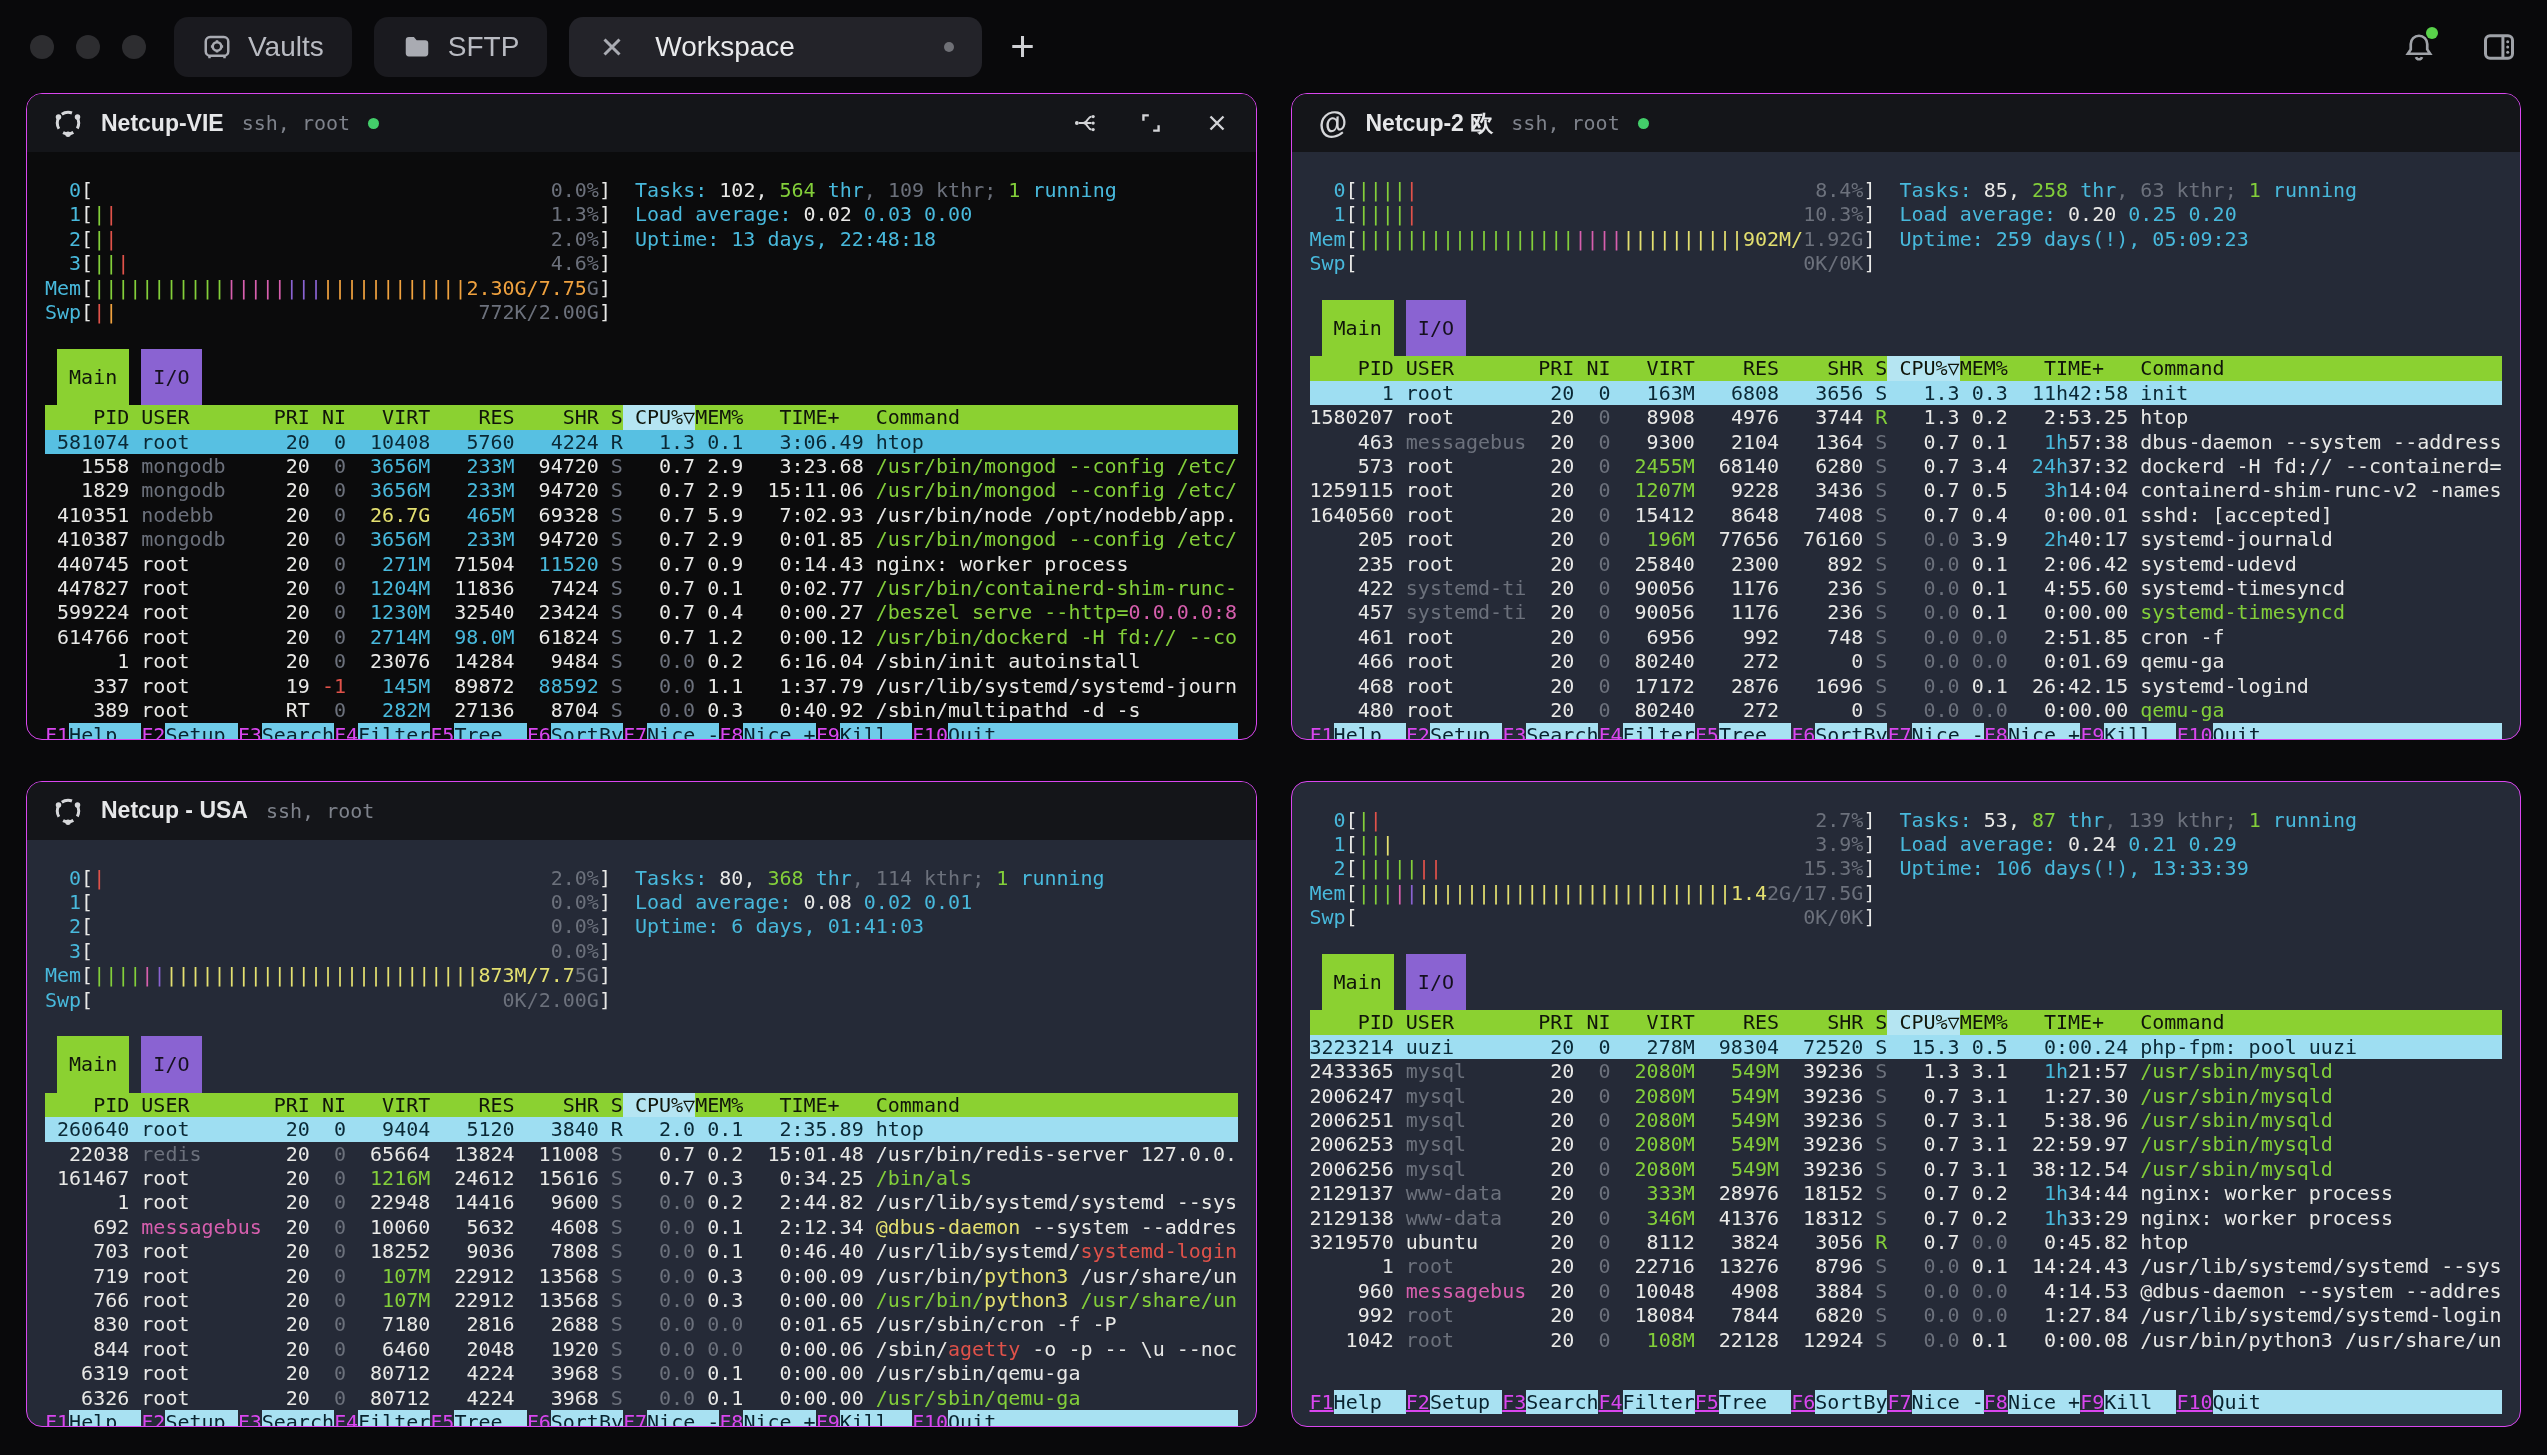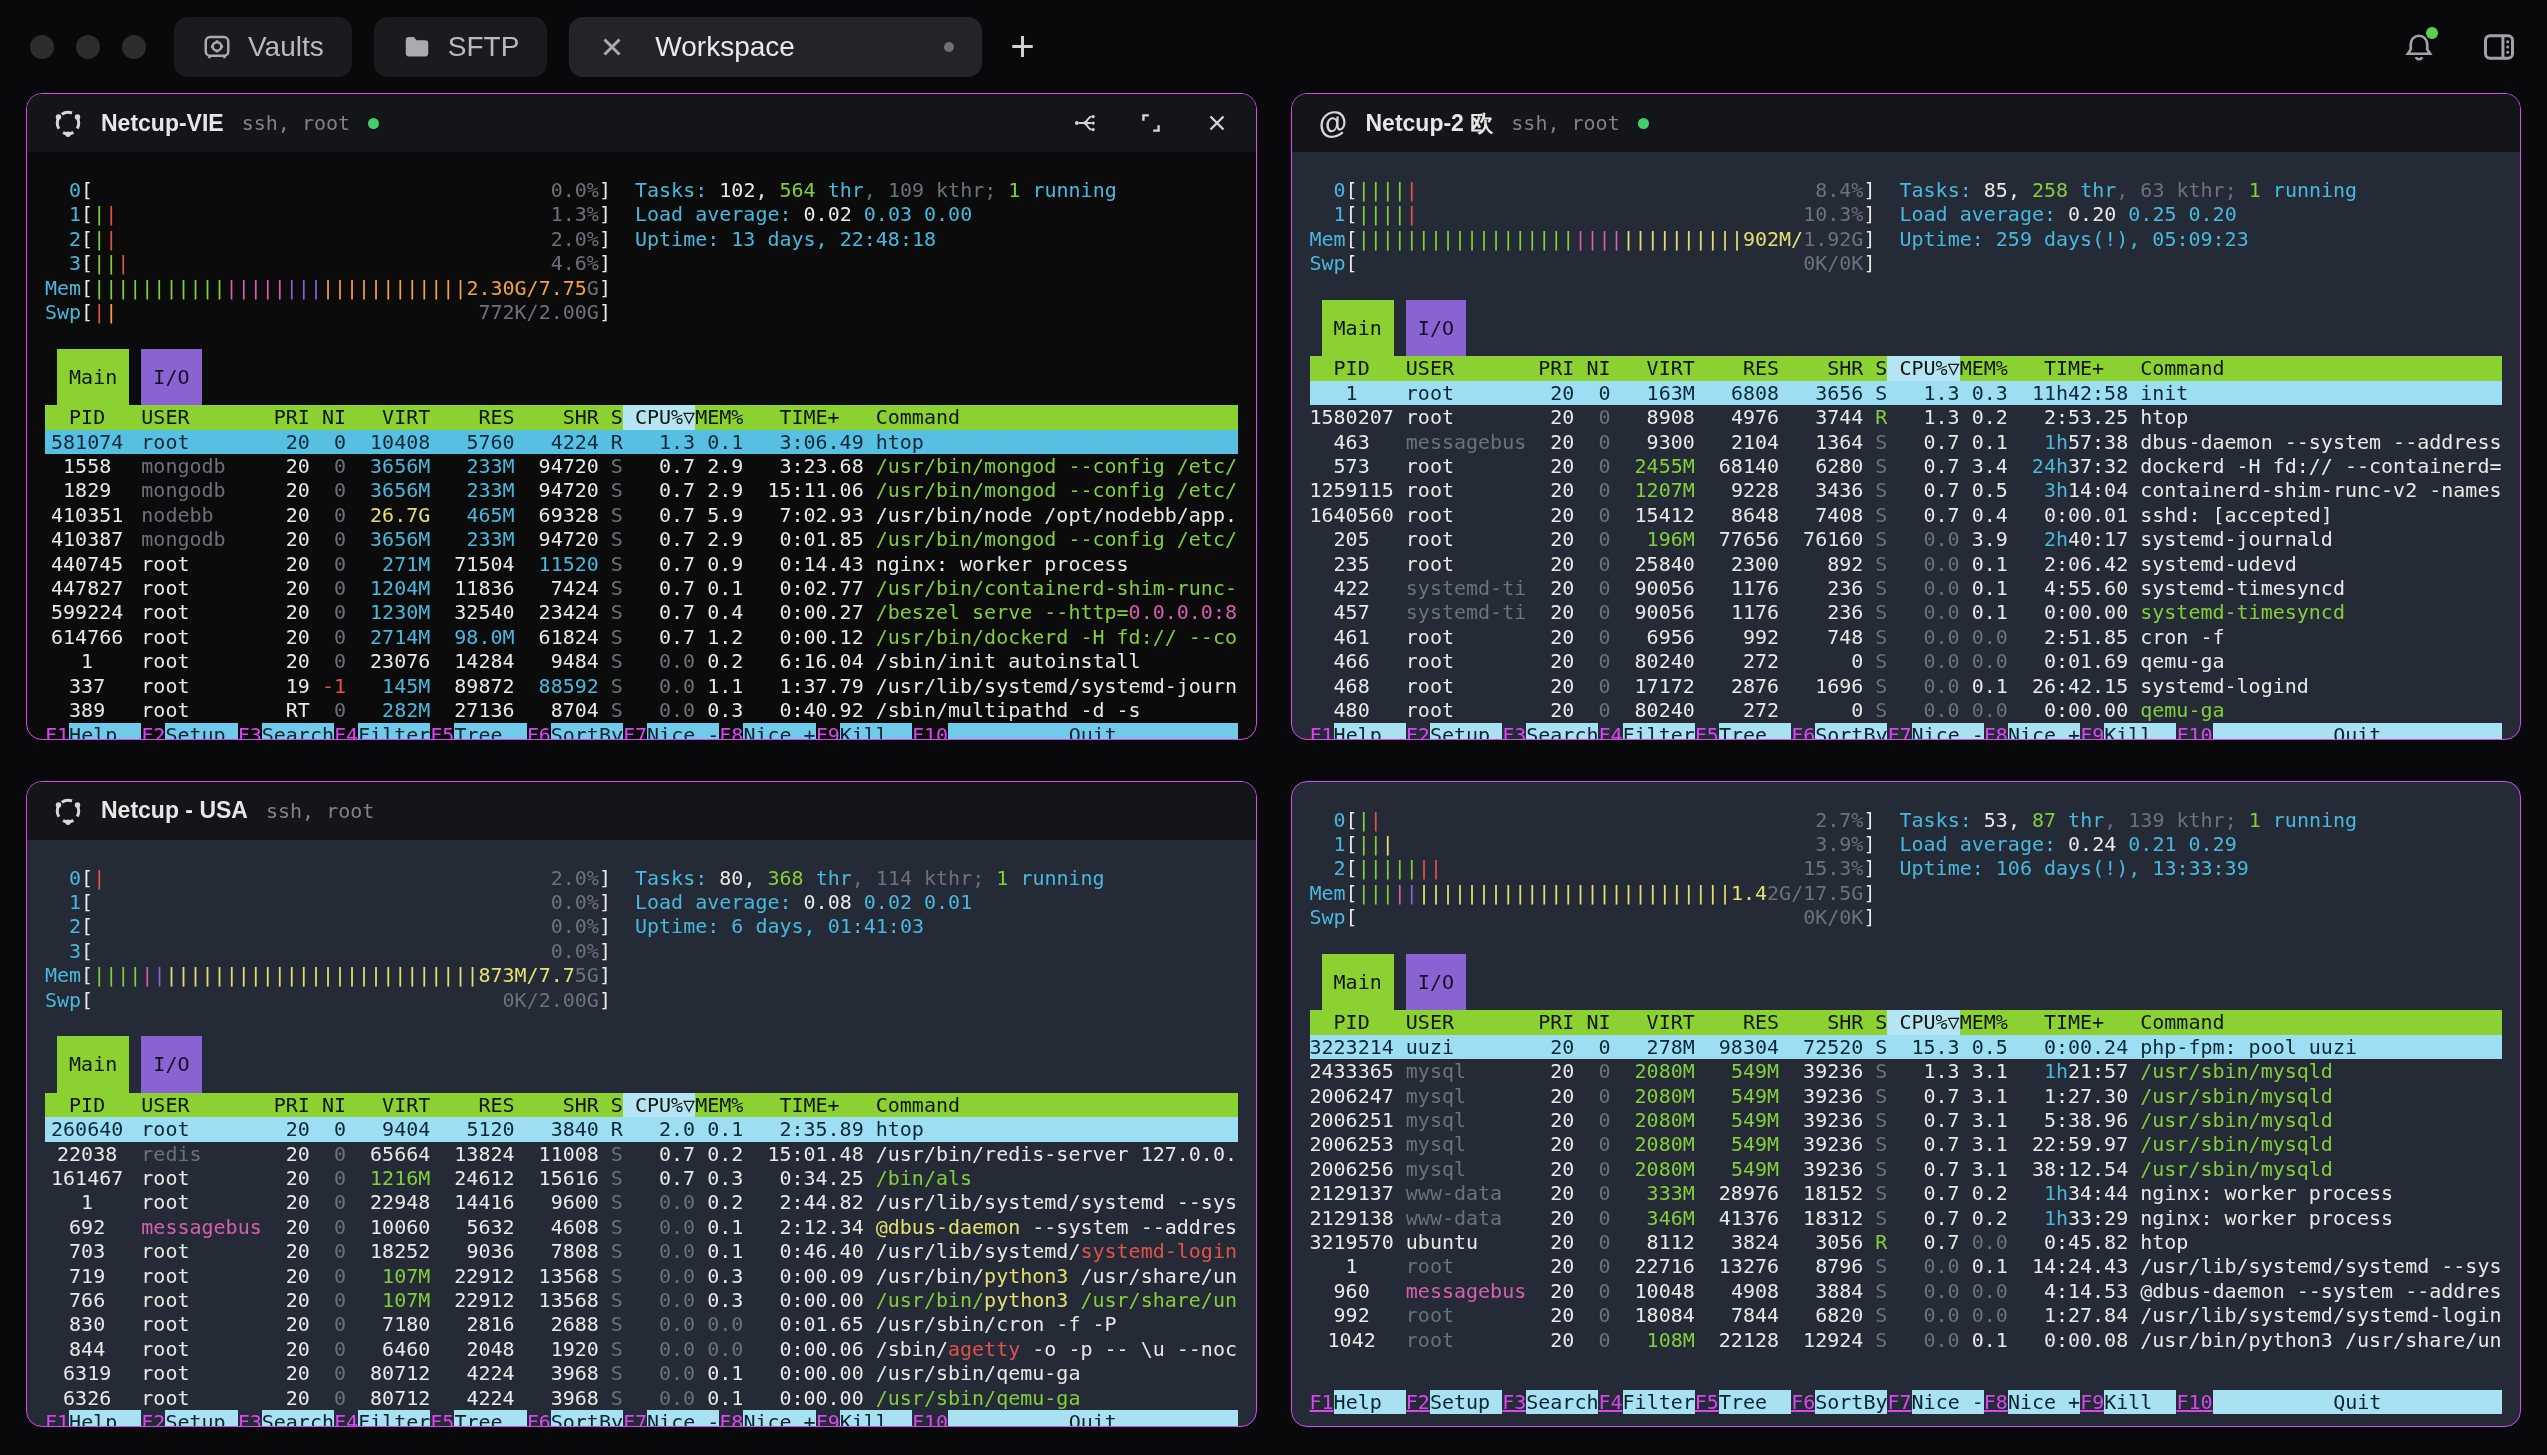--- a/index.html
+++ b/index.html
@@ -56,21 +56,21 @@
   .hinfo { flex:1; padding-left:2ch; overflow:hidden; }
   .blank { height:24.4px; }
 
   .ttabs { display:flex; }
   .htab { padding:16px 1ch; color:#10150a; }
   .htab.main { background:#8bd131; }
   .htab.io { background:#8a63d2; color:#15101e; }
   .tgap { width:1ch; }
 
   .prow { display:flex; width:100%; }
-  .col-pid  { width:7ch;  text-align:center; flex:none; }
+  .col-pid  { width:7ch;  text-align:right; flex:none; }
   .col-user { width:11ch; text-align:left; padding-left:1ch; overflow:hidden; flex:none; }
   .col-pri  { width:4ch;  text-align:right; flex:none; }
   .col-ni   { width:3ch;  text-align:right; flex:none; }
   .col-virt { width:7ch;  text-align:right; flex:none; }
   .col-res  { width:7ch;  text-align:right; flex:none; }
   .col-shr  { width:7ch;  text-align:right; flex:none; }
   .col-s    { width:2ch;  text-align:right; flex:none; }
   .col-cpu  { width:6ch;  text-align:right; flex:none; }
   .col-mem  { width:5ch;  text-align:right; padding-right:1ch; flex:none; }
   .col-time { width:9ch;  text-align:right; flex:none; }
@@ -80,21 +80,21 @@
   .prow.hdr .cell { color:#10150a; }
   .prow.hdr .col-cpu { background:#b5e5f2; }
   .prow.hdr .col-mem { text-align:left; padding-right:0; }
   .prow.hdr .col-time { text-align:center; }
   .prow.sel { background:var(--sel); }
   .prow.sel span { color:#0a2835 !important; }
 
   .tspacer { flex:1; }
   .fnbar { display:flex; margin-top:auto; }
   .fn-item { display:flex; }
-  .fn-item:last-child { flex:1;text-align:center; }
+  .fn-item:last-child { flex:1; }
   .fk-key { color:#d946ef;text-decoration:underline; }
   .fk-lab { background:var(--fn); color:#08222e; width:6ch; overflow:hidden; }
   .fn-item:last-child .fk-lab { flex:1; width:auto; }
 </style>
 </head>
 <body>
 
 <header class="titlebar">
   <div class="lights">
     <span class="light"></span>

